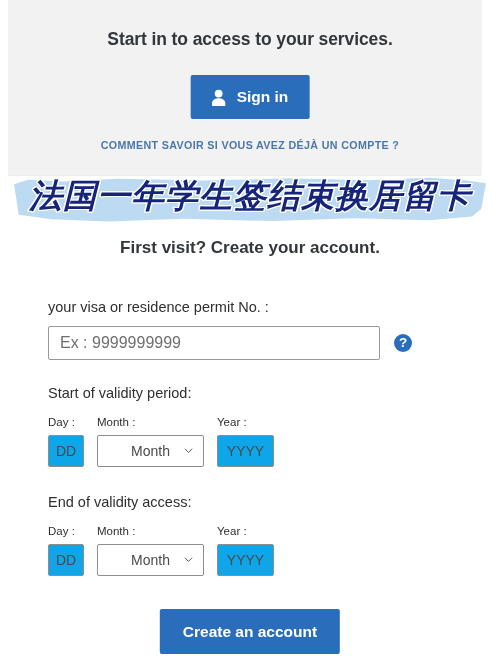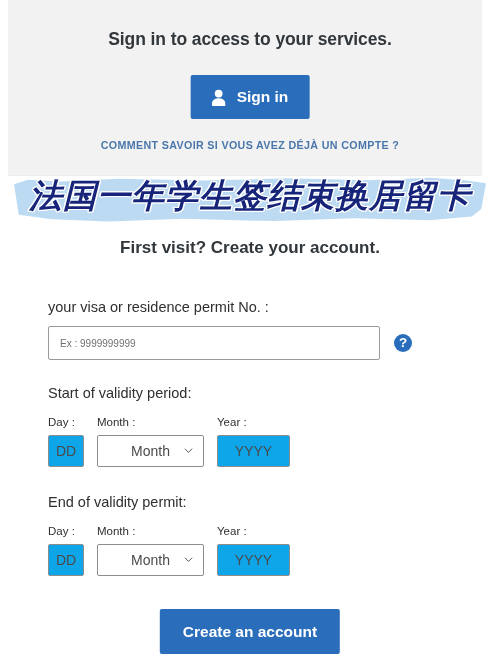--- a/index.html
+++ b/index.html
@@ -173,21 +173,21 @@
     gap: 14px;
   }
   .permit-input {
     width: 332px;
     height: 34px;
     box-sizing: border-box;
     border: 1px solid #999999;
     border-radius: 2px;
     padding: 0 11px;
     font-family: "Liberation Sans", sans-serif;
-    font-size: 10px;
+    font-size: 16px;
     color: #2f2f2f;
     background: #ffffff;
   }
   .permit-input::placeholder { color: #6f6f6f; }
 
   .help-icon {
     width: 18px;
     height: 18px;
     border-radius: 50%;
     background: #2a6ebb;
@@ -224,21 +224,21 @@
     box-sizing: border-box;
     border: 1px solid #8d8d8d;
     border-radius: 2px;
     padding: 0 7px;
     font-family: "Liberation Sans", sans-serif;
     font-size: 14px;
     color: #4a4a4a;
     background: #0ea5e9;
   }
   .dd-input { width: 36px; }
-  .yyyy-input { width: 73px; text-align: center; }
+  .yyyy-input { width: 57px; text-align: center; }
   .dd-input::placeholder, .yyyy-input::placeholder { color: #4a4a4a; }
 
   .month-select {
     width: 107px;
     height: 32px;
     box-sizing: border-box;
     border: 1px solid #8d8d8d;
     border-radius: 2px;
     background: #ffffff;
     font-family: "Liberation Sans", sans-serif;
@@ -277,21 +277,21 @@
     cursor: pointer;
   }
 </style>
 </head>
 <body>
 
 <div id="page">
 
   <div class="header-panel"></div>
 
-  <div class="signin-title">Sign in to access to your services.</div>
+  <div class="signin-title">Start in to access to your services.</div>
 
   <button class="signin-button">
     <span class="user-icon">
       <svg viewBox="0 0 16 17" width="16" height="17" aria-hidden="true">
         <circle cx="8" cy="4.6" r="3.9" fill="#ffffff"></circle>
         <path d="M8 9.2c-4 0-6.6 2.2-6.6 4.9V17h13.2v-2.9c0-2.7-2.6-4.9-6.6-4.9z" fill="#ffffff"></path>
       </svg>
     </span>
     <span>Sign in</span>
   </button>
@@ -331,21 +331,21 @@
             <path d="M1 3 L5 7.2 L9 3" fill="none" stroke="#5a5a5a" stroke-width="1.1"></path>
           </svg>
         </span>
       </div>
       <div class="date-cell">
         <span class="sub-label">Year :</span>
         <input class="yyyy-input" type="text" placeholder="YYYY" style="">
       </div>
     </div>
 
-    <div class="period-heading" style="margin-top:26px;">End of validity permit:</div>
+    <div class="period-heading" style="margin-top:26px;">End of validity access:</div>
 
     <div class="date-row" style="margin-top:13px;">
       <div class="date-cell">
         <span class="sub-label">Day :</span>
         <input class="dd-input" type="text" placeholder="DD" style="">
       </div>
       <div class="date-cell">
         <span class="sub-label">Month :</span>
         <span class="select-wrap">
           <select class="month-select">

